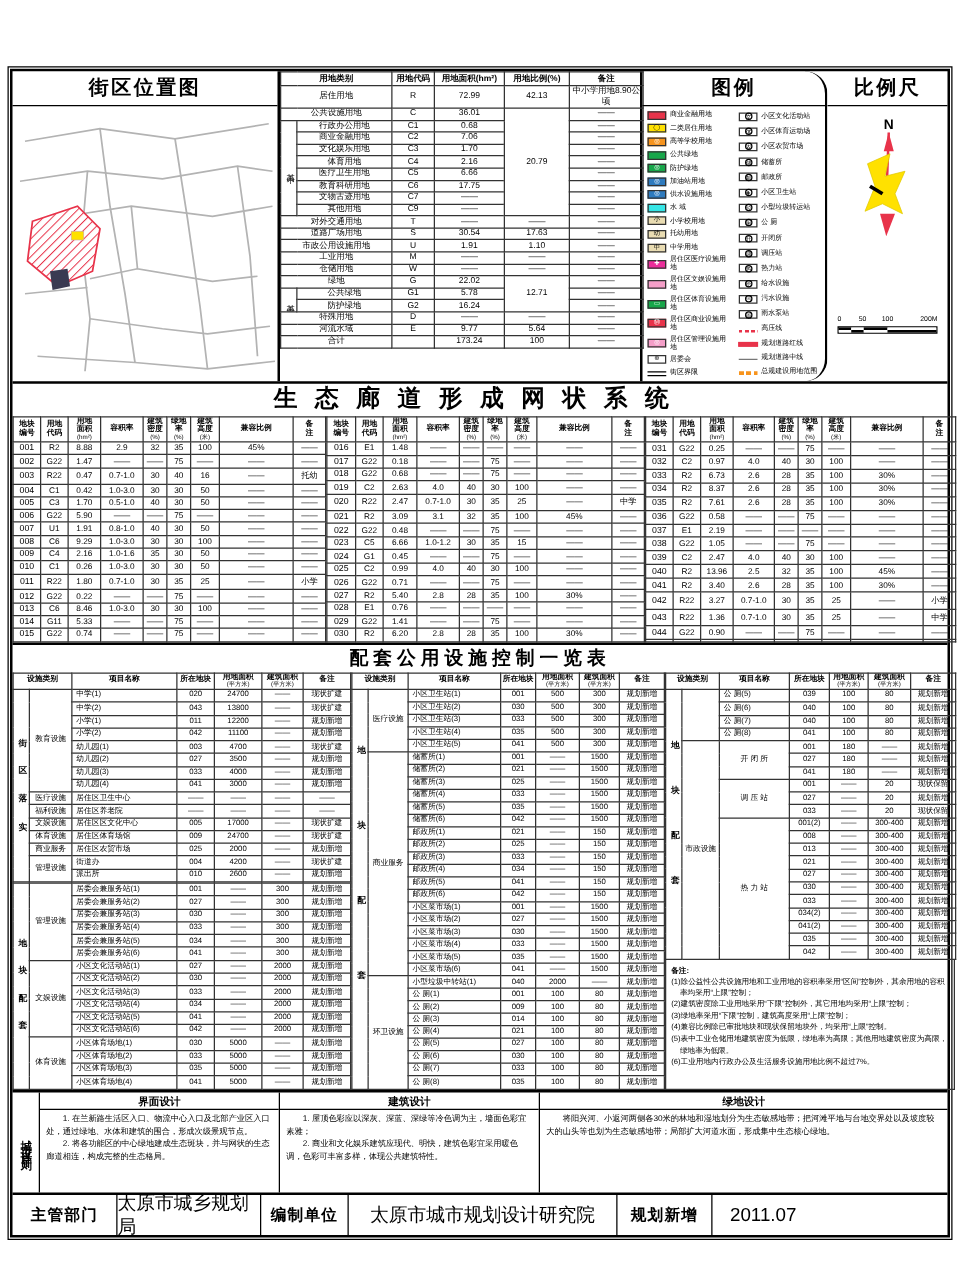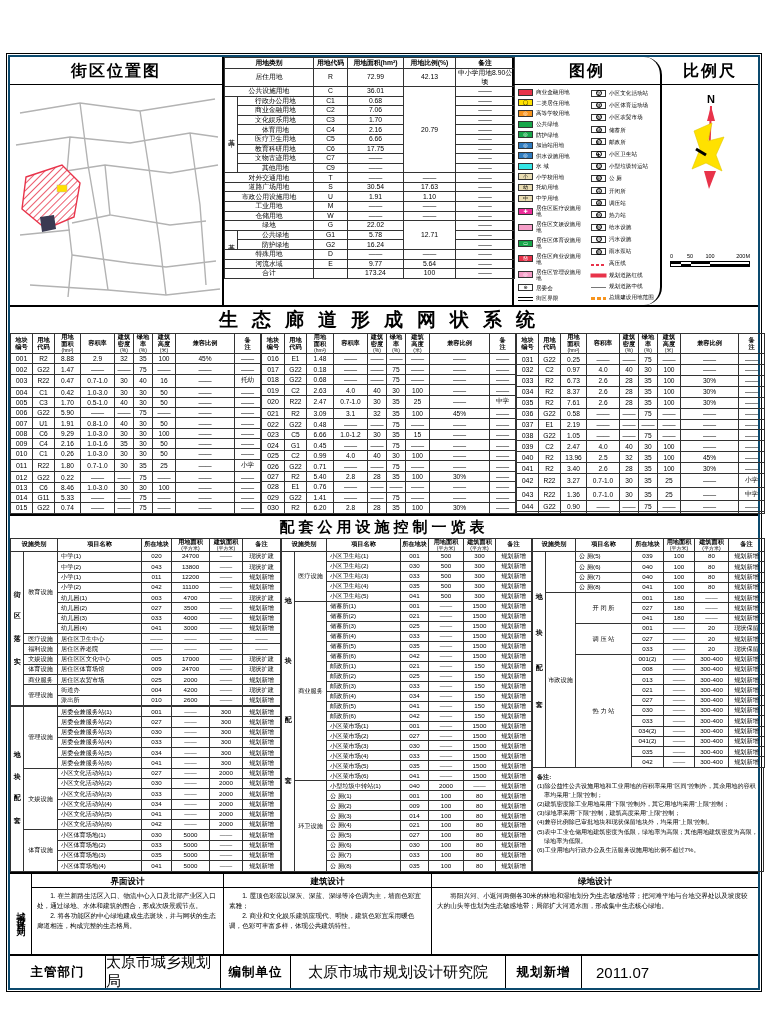--- a/index.html
+++ b/index.html
@@ -1,18 +1,18 @@
 <!DOCTYPE html>
 <html><head>
 <meta charset="utf-8">
 <style>
   * { margin:0; padding:0; box-sizing:border-box; }
   body { width:768px; height:1024px; background:#fff; font-family:"Liberation Sans", sans-serif; color:#000; position:relative; }
   .page { position:absolute; inset:0; background:#fff; }
-  .frame { position:absolute; left:8px; right:8px; top:55px; height:935px; border:2px solid #0c4a6e; box-shadow:0 0 0 1px #fff, 0 0 0 2px #000; display:flex; flex-direction:column; }
+  .frame { position:absolute; left:8px; right:8px; top:55px; height:935px; border:2px solid #000000; box-shadow:0 0 0 1px #fff, 0 0 0 2px #000; display:flex; flex-direction:column; }
 
   
   .top { height:250px; display:flex; border-bottom:2px solid #000; }
   .panel { border-right:2px solid #000; display:flex; flex-direction:column; }
   .panel:last-child { border-right:none; }
   .p-title { height:28px; line-height:28px; text-align:center; font-size:16px; font-weight:bold; border-bottom:1px solid #000; letter-spacing:2px; }
   .map-panel { width:214px; }
   .lu-panel { width:290px; }
   .legend-panel { width:148px;border-radius:18px; }
   .scale-panel { flex:1; }
@@ -95,21 +95,21 @@
   .g-c1 { width:192px; } .g-c2 { width:208px; } .g-c3 { width:148px; } .g-c4 { flex:1; }
   .g-head { height:14px; line-height:14px; text-align:center; font-size:8.5px; font-weight:bold; border-bottom:1px solid #000; }
   .g-body { flex:1; font-size:6.6px; line-height:1.55; padding:3px 5px; white-space:pre-wrap; text-align:left; }
 
   
   .footer { height:32px; display:flex; align-items:stretch; }
   .f-cell { border-right:1px solid #000; display:flex; align-items:center; justify-content:center; }
   .f-cell:last-child { border-right:none; }
   .f-lab { font-size:12.5px; font-weight:bold; letter-spacing:1px; }
   .f-val { font-size:15px; }
-  .fc1 { width:96px; } .fc2 { width:115px; } .fc3 { width:70px; } .fc4 { width:215px; } .fc5 { width:76px; } .fc6 { flex:1; justify-content:flex-start; padding-left:14px; }
+  .fc1 { width:84px; } .fc2 { width:115px; } .fc3 { width:70px; } .fc4 { width:215px; } .fc5 { width:76px; } .fc6 { flex:1; justify-content:flex-start; padding-left:14px; }
 </style>
 </head>
 <body>
 
 <div class="page">
   <div class="frame">
 
     <section class="top">
       <div class="panel map-panel">
         <div class="p-title">街区位置图</div>

